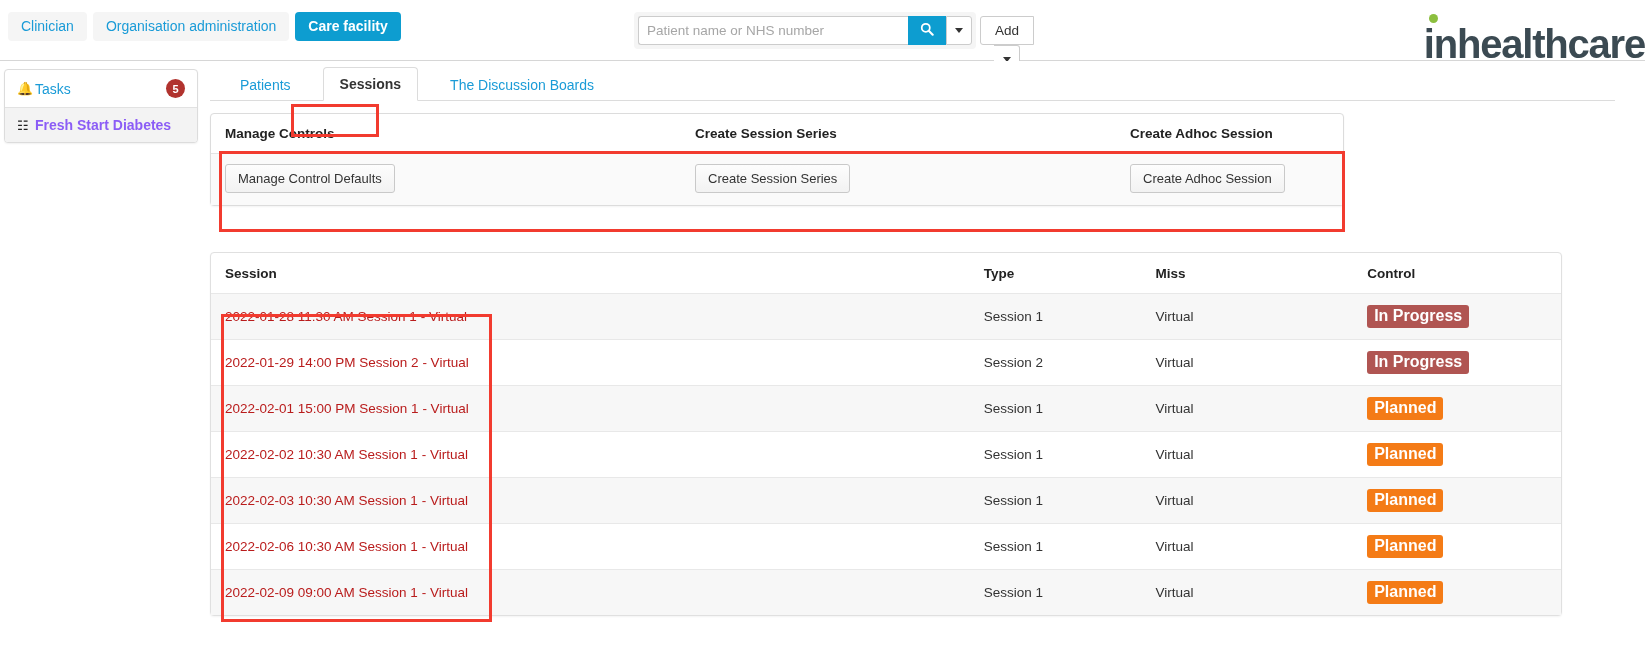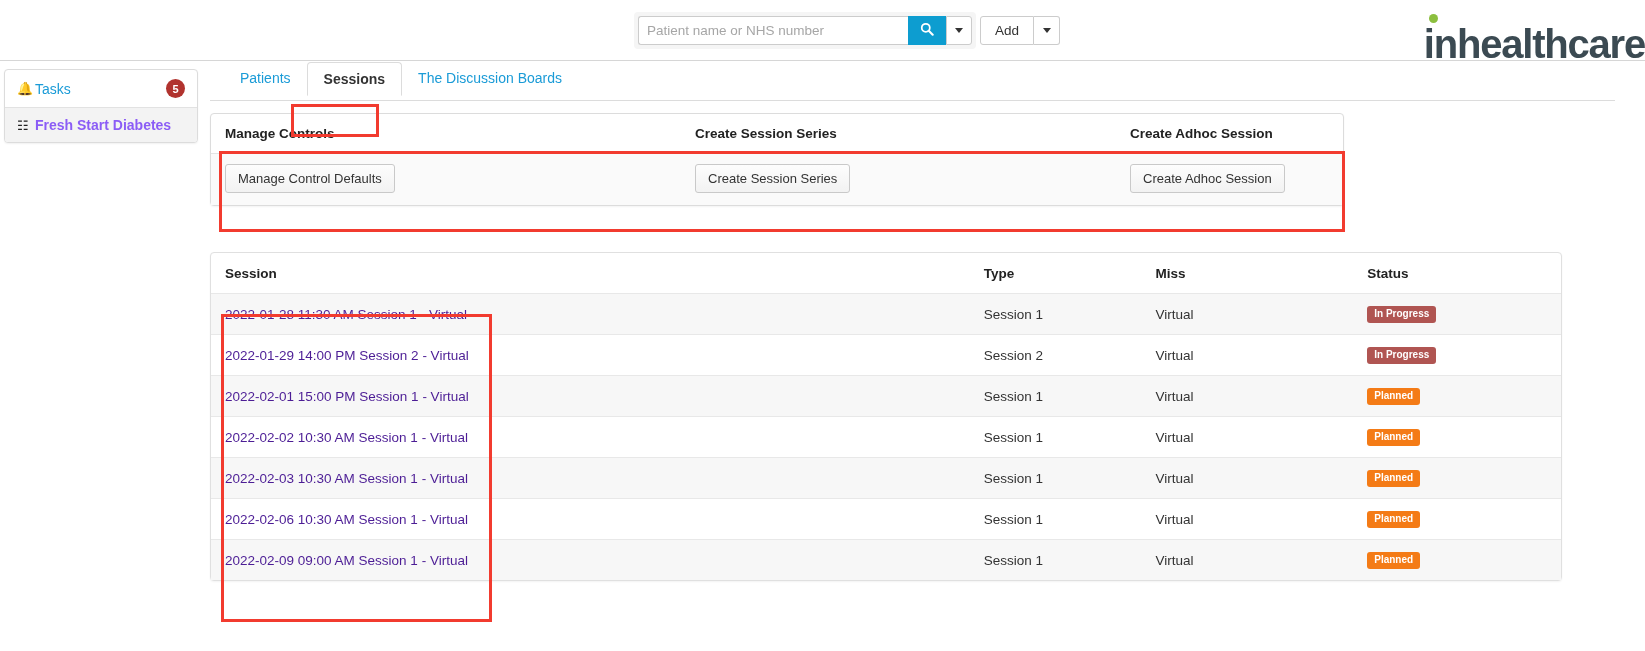--- a/index.html
+++ b/index.html
@@ -113,21 +113,21 @@
     cursor: pointer;
   }
   .caret {
     width:0;height:0;
     border-left:4px solid transparent;
     border-right:4px solid transparent;
     border-top:5px solid #333;
   }
   .addgroup {
     position:absolute; left: 980px; top: 16px;
-    display:flex; align-items:center;
+    display:flex; align-items:center;flex-direction:column;
   }
   .addbtn {
     height: 29px;
     padding: 0 14px;
     background: #fff;
     border: 1px solid #ccc;
     border-radius: 3px 0 0 3px;
     font-size: 13.5px; color:#333;
     display:flex; align-items:center;
     cursor:pointer;
@@ -187,24 +187,24 @@
     font-size:11px;
     font-weight:bold;
     border-radius: 50%;
     width: 19px; height: 19px;
     display:flex;align-items:center;justify-content:center;
   }
 
   .content { position:absolute; left: 210px; top: 0; right: 30px; }
 
   .tabs {
-    display:flex; align-items:flex-start;
+    display:flex; align-items:flex-end;
     height: 40px;
     padding-left: 14px;
-    gap: 0px;
+    gap: 16px;
     border-bottom: 1px solid #dcdcdc;
   }
   .tab {
     font-size: 14px;
     color:#1a9bd7;
     padding: 8px 16px;
     cursor:pointer;
     position:relative;
     top:1px;
   }
@@ -269,29 +269,29 @@
   }
   td {
     font-size:13.5px;
     color:#333;
     padding: 11px 0 11px 14px;
     border-top:1px solid #e8e8e8;
     height: 35px;
   }
   tbody tr:nth-child(odd) { background:#f7f7f7; }
   tbody tr:nth-child(even) { background:#ffffff; }
-  td a { color:#4c1d95; text-decoration:none; cursor:pointer; }
+  td a { color:#b91c1c; text-decoration:none; cursor:pointer; }
   .col-session { width: 760px; }
   .col-type { width: 172px; }
   .col-mode { width: 212px; }
   .col-status { width: 208px; }
   .badge {
     display:inline-block;
     color:#fff;
-    font-size:10px;
+    font-size:16px;
     font-weight:bold;
     padding: 3px 7px 4px 7px;
     border-radius: 3px;
     line-height:1;
   }
   .badge.inprogress { background:#b05552; }
   .badge.planned { background:#f47b16; }
 
   
   .anno {
@@ -301,20 +301,25 @@
     z-index: 40;
   }
 </style>
 </head>
 <body>
 
 <div id="app">
 
 
   <div class="navrow">
+    <div class="pillgroup">
+      <div class="pill">Clinician</div>
+      <div class="pill">Organisation administration</div>
+      <div class="pill active">Care facility</div>
+    </div>
 
     <div class="searchwrap">
       <input class="inputbox" type="text" placeholder="Patient name or NHS number" style="">
       <div class="searchbtn">
         <span>
           <svg width="14" height="14" viewBox="0 0 16 16">
               <circle cx="6.6" cy="6.6" r="4.6" fill="none" stroke="#fff" stroke-width="2"></circle>
               <line x1="10" y1="10" x2="14.5" y2="14.5" stroke="#fff" stroke-width="2.4" stroke-linecap="round"></line>
             </svg>
         </span>
@@ -380,21 +385,21 @@
         </div>
       </div>
 
       <div class="table-card">
         <table>
           <thead>
             <tr>
               <th class="col-session">Session</th>
               <th class="col-type">Type</th>
               <th class="col-mode">Miss</th>
-              <th class="col-status">Status</th>
+              <th class="col-status">Control</th>
             </tr>
           </thead>
           <tbody id="sessions-body">
               <tr>
                 <td class="col-session"><a href="#">2022-01-28 11:30 AM Session 1 - Virtual</a></td>
                 <td class="col-type">Session 1</td>
                 <td class="col-mode">Virtual</td>
                 <td class="col-status"><span class="badge inprogress">In Progress</span></td>
               </tr>
               <tr>

